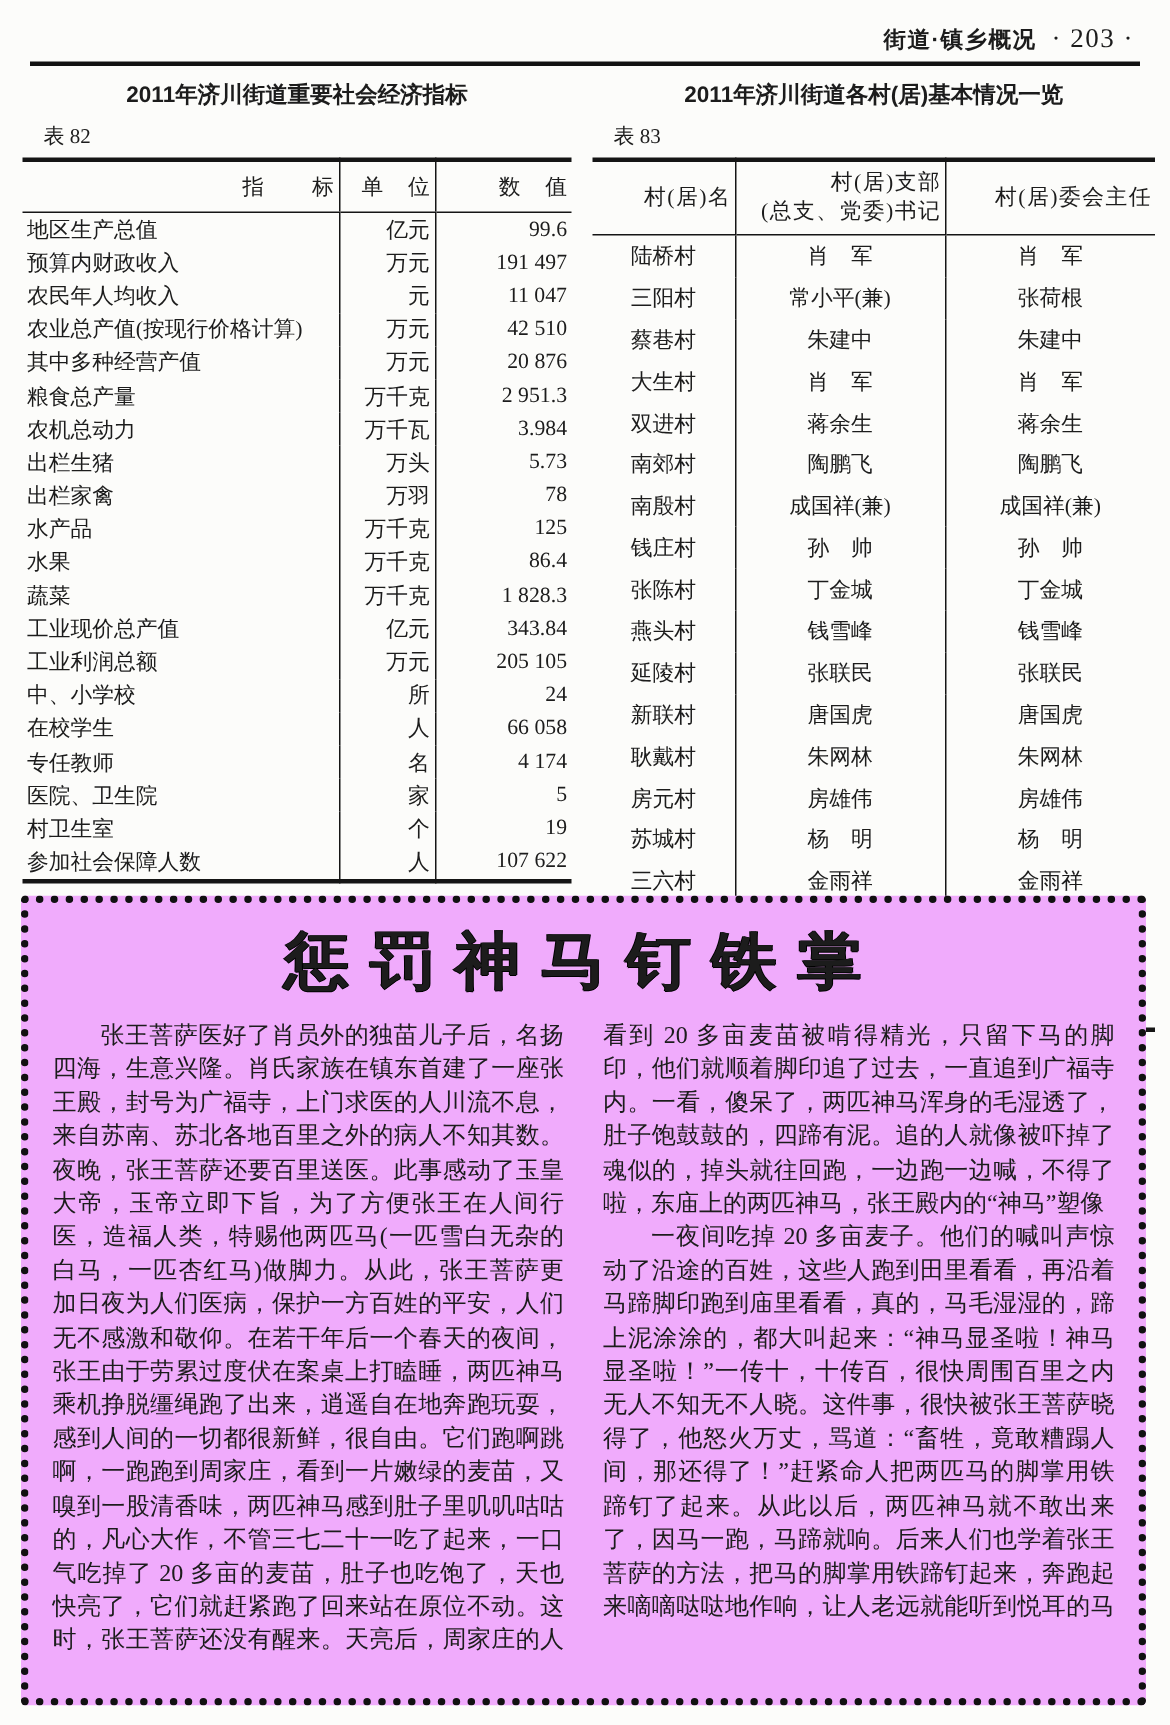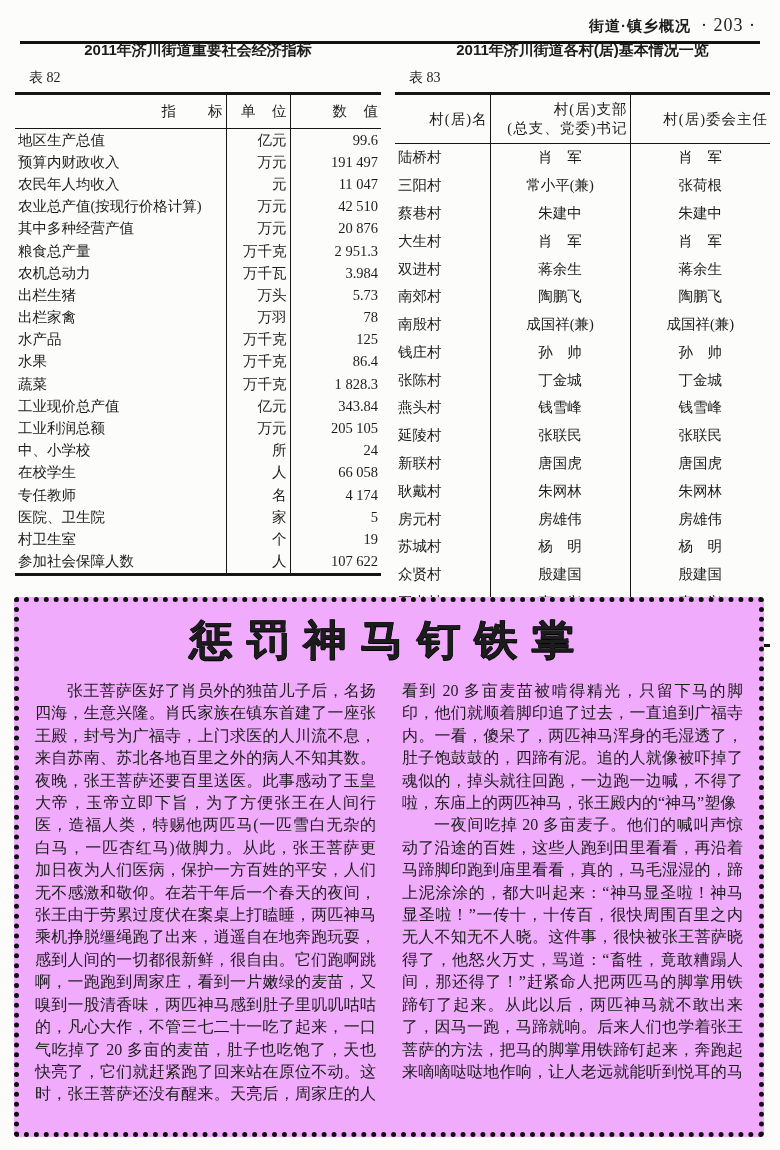--- a/index.html
+++ b/index.html
@@ -9,37 +9,37 @@
     font-family:"Liberation Serif","DejaVu Serif",serif;
     overflow:hidden;
   }
   
   .pagehead{position:absolute;top:15px;left:20px;right:24px;text-align:right;white-space:nowrap;}
   .pagehead .sec{font-family:"Liberation Sans","DejaVu Sans",sans-serif;font-weight:700;font-size:15px;letter-spacing:1px;text-align:center;}
   .pagehead .num{font-size:18px;letter-spacing:1px;margin-left:6px;}
   .headrule{position:absolute;top:41px;left:20px;right:20px;height:3px;background:#121212;}
 
   
-  .tsec{position:absolute;top:39px;}
+  .tsec{position:absolute;top:52px;}
   .tsec.left{left:15px;width:366px;}
   .tsec.right{left:395px;width:375px;}
   .tbl-title{text-align:center;font-family:"Liberation Sans","DejaVu Sans",sans-serif;font-weight:700;font-size:15px;margin:2px 0 0;}
   .tbl-label{font-size:14px;margin:9px 0 5px 14px;}
   table{width:100%;border-collapse:collapse;border-top:3px solid #151515;border-bottom:3px solid #151515;font-size:14.5px;table-layout:fixed;}
   thead th{font-weight:400;border-bottom:1.5px solid #151515;padding:7px 2px;letter-spacing:1px;text-align:right;}
   td,th{overflow:hidden;white-space:nowrap;}
   .vl{border-left:1.5px solid #151515;}
   
   .tsec.left tbody td{padding:1.6px 3px;}
   td.ind{text-align:left;padding-left:7px;}
   td.unit{text-align:right;}
   td.val{text-align:right;padding-right:11px;}
   
   .tsec.right thead th{padding:5px 2px;line-height:19px;}
-  .tsec.right tbody td{padding:4.4px 3px;}
+  .tsec.right tbody td{padding:4.4px 3px;text-align:center;}
   td.vname{text-align:left;padding-left:18px;}
   td.pname{text-align:center;}
 
   
   .storybox{
     position:absolute;left:14px;top:597px;width:750px;height:540px;
     border:5px dotted #111;border-radius:3px;box-sizing:border-box;
     padding:6px 16px 8px;overflow:hidden;background:#f0abfc;
   }
   .story-title{
@@ -274,20 +274,25 @@
             <td class="vname">房元村</td>
             <td class="pname vl">房雄伟</td>
             <td class="pname vl">房雄伟</td>
           </tr>
           <tr>
             <td class="vname">苏城村</td>
             <td class="pname vl">杨　明</td>
             <td class="pname vl">杨　明</td>
           </tr>
           <tr>
+            <td class="vname">三六村</td>
+            <td class="pname vl">金雨祥</td>
+            <td class="pname vl">金雨祥</td>
+          </tr>
+          <tr>
             <td class="vname">众贤村</td>
             <td class="pname vl">殷建国</td>
             <td class="pname vl">殷建国</td>
           </tr>
           <tr>
             <td class="vname">王坔村</td>
             <td class="pname vl">李　兴</td>
             <td class="pname vl">李　兴</td>
           </tr>
           <tr>

